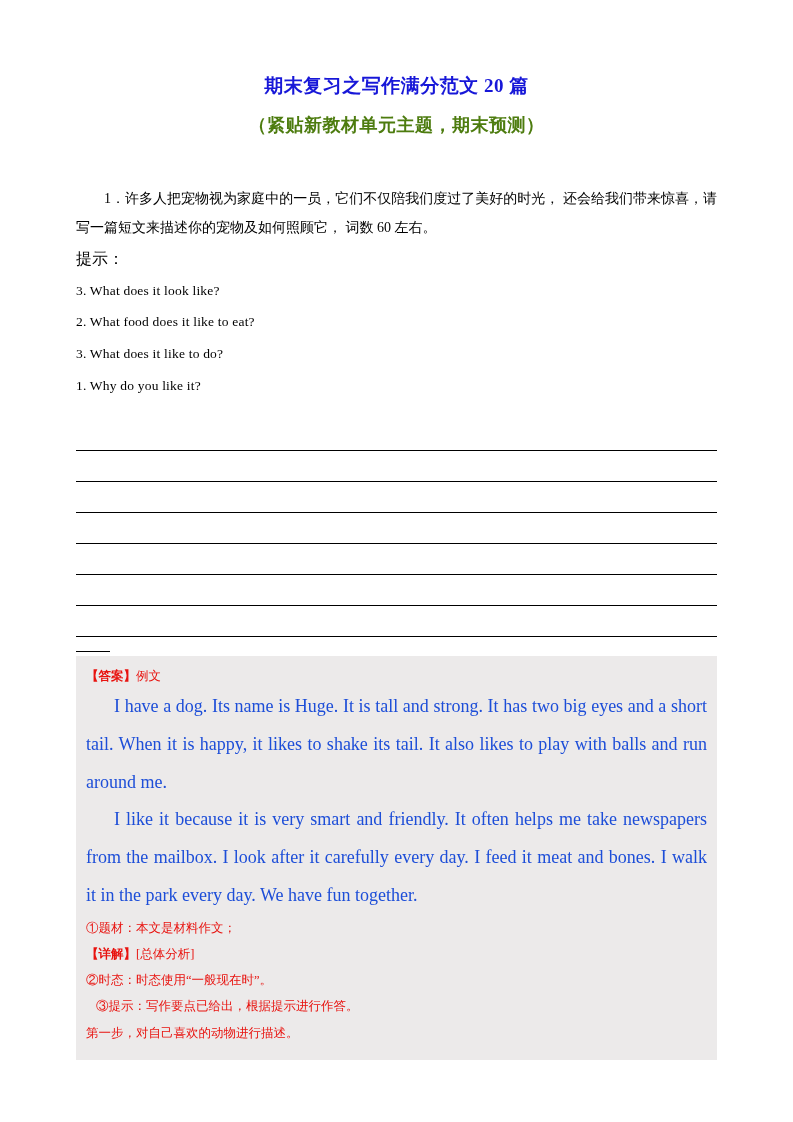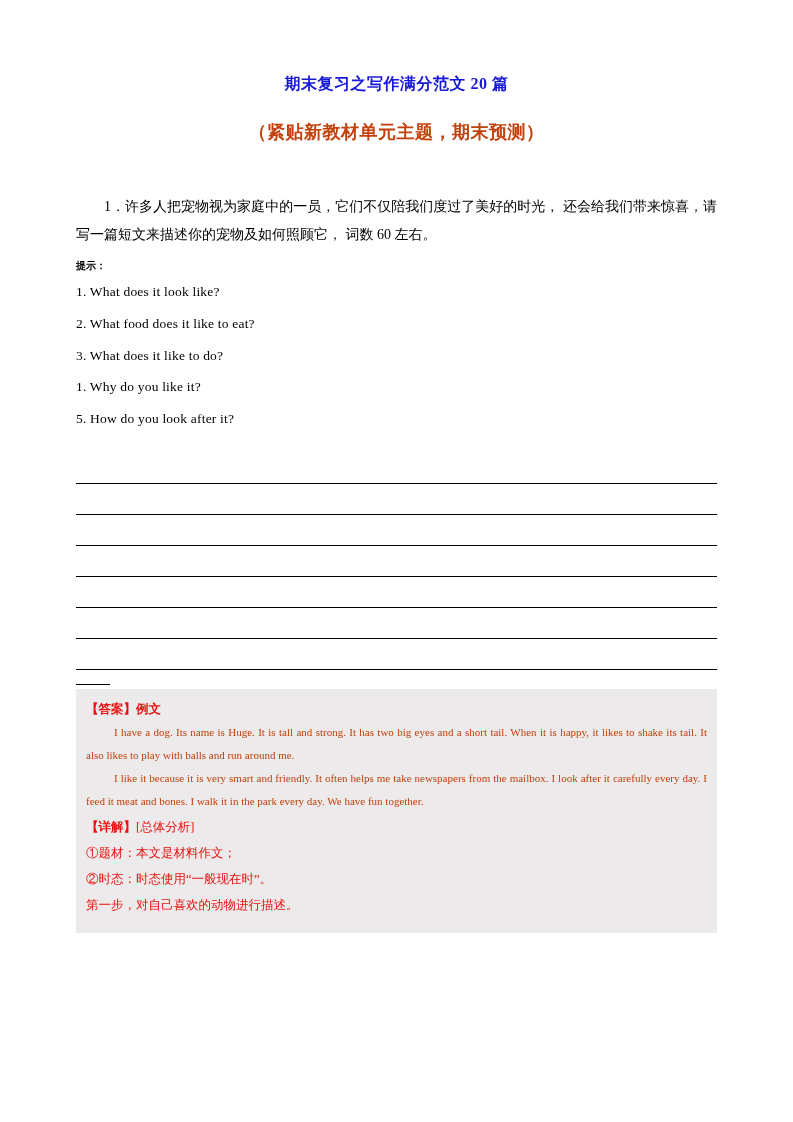--- a/index.html
+++ b/index.html
@@ -22,50 +22,48 @@
     box-sizing: border-box;
     padding: 0 76px;
   }
   .title-block {
     text-align: center;
     margin-top: 72px;
   }
   .doc-title {
     color: #1717d8;
     font-weight: bold;
-    font-size: 16px;
+    font-size: 19px;
     letter-spacing: 0.5px;
     line-height: 1.5;
     font-family: "Liberation Serif", serif;
   }
   .doc-subtitle {
-    color: #c2410c;
+    color: #4d7c0f;
     font-weight: bold;
     font-size: 18px;
     letter-spacing: 0.5px;
     line-height: 1.6;
-    margin-top: 22px;
+    margin-top: 10px;
     font-family: "Liberation Serif", serif;
   }
   .question-block {
     margin-top: 46px;
     font-size: 13.5px;
     line-height: 2.05;
     text-align: justify;
   }
   .question-text {
     text-indent: 28px;
     font-size: 14px;
     line-height: 2.05;
   }
   .hint-label {
-    margin-top: 6px;
-    font-size: 10px;
+    font-size: 16px;
     line-height: 2.0;
-    font-weight: bold;
   }
   .hint-item {
     font-size: 13.5px;
     line-height: 2.35;
     letter-spacing: 0.2px;
   }
   .answer-lines {
     margin-top: 18px;
   }
   .answer-line {
@@ -84,26 +82,26 @@
     color: #e8120e;
     font-size: 12.5px;
     line-height: 1.95;
   }
   .answer-box .ans-head {
     font-weight: bold;
     color: #e8120e;
     font-size: 12.5px;
   }
   .answer-box .ans-head .plain {
-    font-weight: bold;
+    font-weight: normal;
   }
   .ans-para {
     text-indent: 28px;
-    color: #c2410c;
-    font-size: 11px;
+    color: #1d4ed8;
+    font-size: 18px;
     line-height: 2.1;
     text-align: justify;
   }
   .ans-line {
     color: #e8120e;
     font-size: 12.5px;
     line-height: 2.1;
   }
   .ans-line.indent1 {
     text-indent: 10px;
@@ -118,41 +116,41 @@
 <div class="page">
 
   <div class="title-block">
     <div class="doc-title">期末复习之写作满分范文 20 篇</div>
     <div class="doc-subtitle">（紧贴新教材单元主题，期末预测）</div>
   </div>
 
   <div class="question-block">
     <div class="question-text">1．许多人把宠物视为家庭中的一员，它们不仅陪我们度过了美好的时光， 还会给我们带来惊喜，请写一篇短文来描述你的宠物及如何照顾它， 词数 60 左右。</div>
     <div class="hint-label">提示：</div>
-    <div class="hint-item">1. What does it look like?</div>
+    <div class="hint-item">3. What does it look like?</div>
     <div class="hint-item">2. What food does it like to eat?</div>
     <div class="hint-item">3. What does it like to do?</div>
     <div class="hint-item">1. Why do you like it?</div>
-    <div class="hint-item">5. How do you look after it?</div>
   </div>
 
   <div class="answer-lines">
     <div class="answer-line"></div>
     <div class="answer-line"></div>
     <div class="answer-line"></div>
     <div class="answer-line"></div>
     <div class="answer-line"></div>
     <div class="answer-line"></div>
     <div class="answer-line"></div>
     <div class="short-rule"></div>
   </div>
 
   <div class="answer-box">
     <div class="ans-head"><span>【答案】</span><span class="plain">例文</span></div>
     <div class="ans-para">I have a dog. Its name is Huge. It is tall and strong. It has two big eyes and a short tail. When it is happy, it likes to shake its tail. It also likes to play with balls and run around me.</div>
     <div class="ans-para">I like it because it is very smart and friendly. It often helps me take newspapers from the mailbox. I look after it carefully every day. I feed it meat and bones. I walk it in the park every day. We have fun together.</div>
+    <div class="ans-line">①题材：本文是材料作文；</div>
     <div class="ans-line"><span class="bold-head">【详解】</span><span>[总体分析]</span></div>
-    <div class="ans-line">①题材：本文是材料作文；</div>
     <div class="ans-line">②时态：时态使用“一般现在时”。</div>
+    <div class="ans-line indent1">③提示：写作要点已给出，根据提示进行作答。</div>
     <div class="ans-line">第一步，对自己喜欢的动物进行描述。</div>
   </div>
 
 </div>
 
 </body></html>

